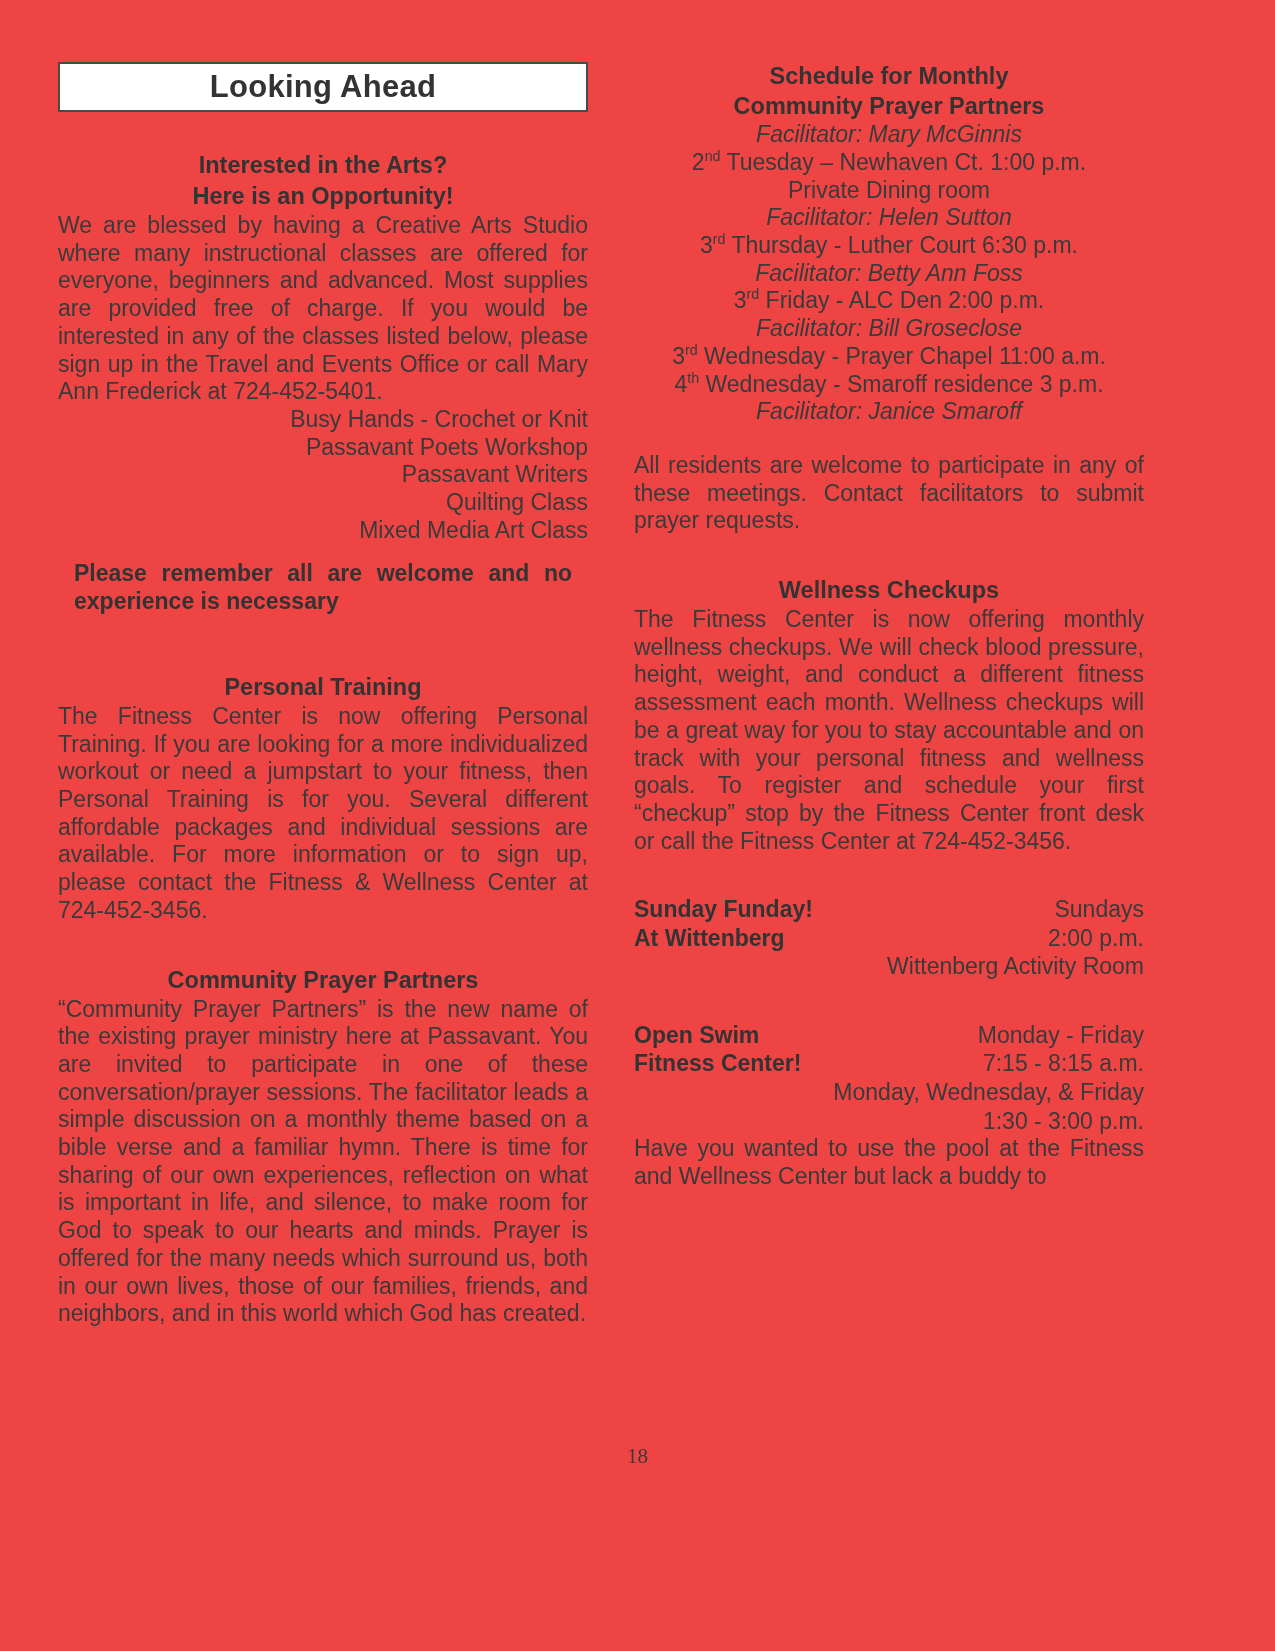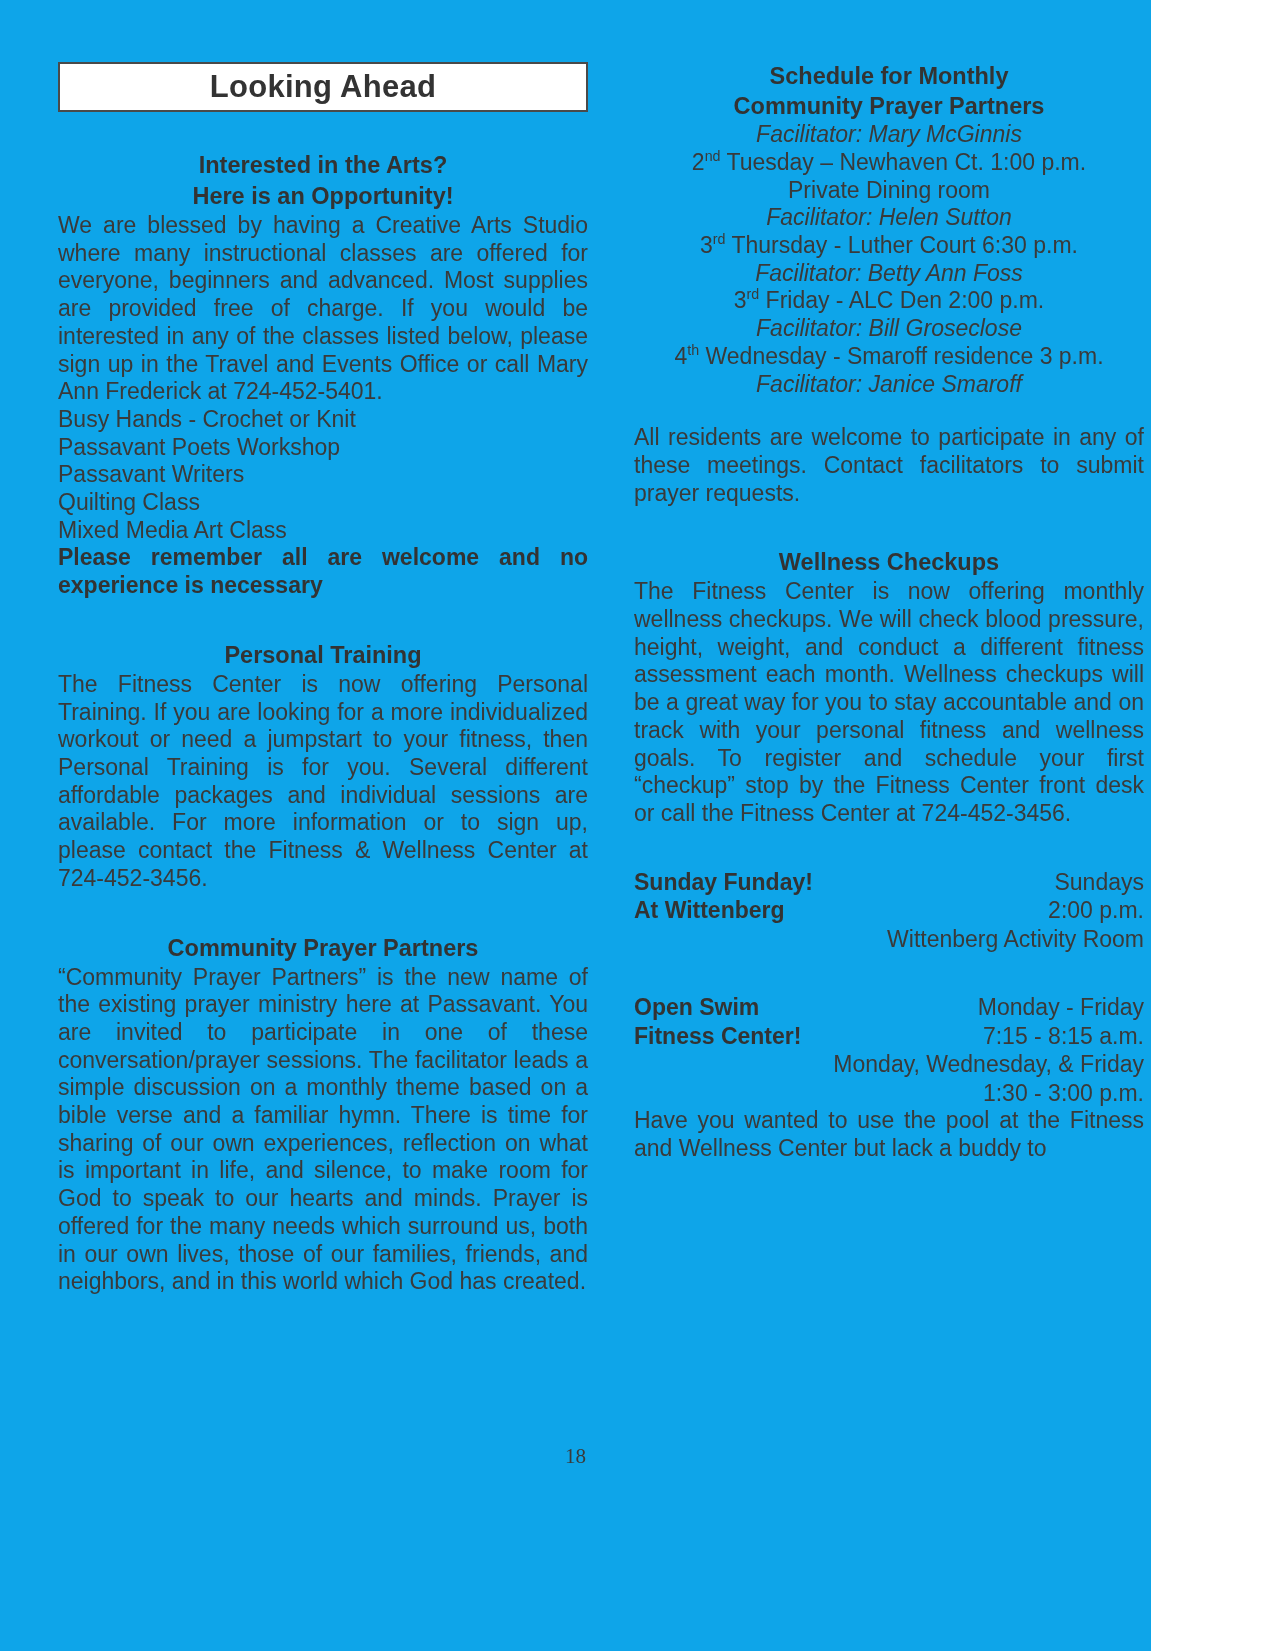--- a/index.html
+++ b/index.html
@@ -11,23 +11,23 @@
     width: 1275px;
     height: 1651px;
     font-family: "Liberation Sans", sans-serif;
     color: #2e2e2e;
     position: relative;
     overflow: hidden;
   }
 
   .page {
     position: relative;
-    width: 1151px;
+    width: 1275px;
     height: 1651px;
-    background: #0ea5e9;
+    background: #ef4444;
   }
 
   .columns {
     position: absolute;
     top: 62px;
     left: 0;
     width: 1275px;
     display: flex;
     gap: 46px;
   }
@@ -79,34 +79,34 @@
   }
   .sp-md { height: 26px; }
   .sp-lg { height: 40px; }
 
   .bold-note {
     font-size: 23px;
     line-height: 1.205;
     font-weight: bold;
     text-align: justify;
     text-justify: inter-word;
-    margin: 0;
+    margin: 16px;
     color: #333333;
   }
 
   
   .class-list {
     list-style: none;
     margin: 0;
     padding: 0;
   }
   .class-list li {
     font-size: 23px;
     line-height: 1.205;
-    text-align: left;
+    text-align: right;
     color: #3a3a3a;
   }
 
   
   .sched-head {
     font-size: 23.5px;
     font-weight: bold;
     text-align: center;
     line-height: 1.26;
     margin: 0;
@@ -214,20 +214,21 @@
 
       <div>
         <div class="sched-line fac"><span>Facilitator: Mary McGinnis</span></div>
         <div class="sched-line"><span>2</span><sup>nd</sup><span> Tuesday – Newhaven Ct. 1:00 p.m.</span></div>
         <div class="sched-line"><span>Private Dining room</span></div>
         <div class="sched-line fac"><span>Facilitator: Helen Sutton</span></div>
         <div class="sched-line"><span>3</span><sup>rd</sup><span> Thursday - Luther Court 6:30 p.m.</span></div>
         <div class="sched-line fac"><span>Facilitator: Betty Ann Foss</span></div>
         <div class="sched-line"><span>3</span><sup>rd</sup><span> Friday - ALC Den 2:00 p.m.</span></div>
         <div class="sched-line fac"><span>Facilitator: Bill Groseclose</span></div>
+        <div class="sched-line"><span>3</span><sup>rd</sup><span> Wednesday - Prayer Chapel 11:00 a.m.</span></div>
         <div class="sched-line"><span>4</span><sup>th</sup><span> Wednesday - Smaroff residence 3 p.m.</span></div>
         <div class="sched-line fac"><span>Facilitator: Janice Smaroff</span></div>
       </div>
 
       <div class="sp-md"></div>
 
       <p class="body">All residents are welcome to participate in any of these meetings. Contact facilitators to submit prayer requests.</p>
 
       <div class="sp-lg"></div>
 

